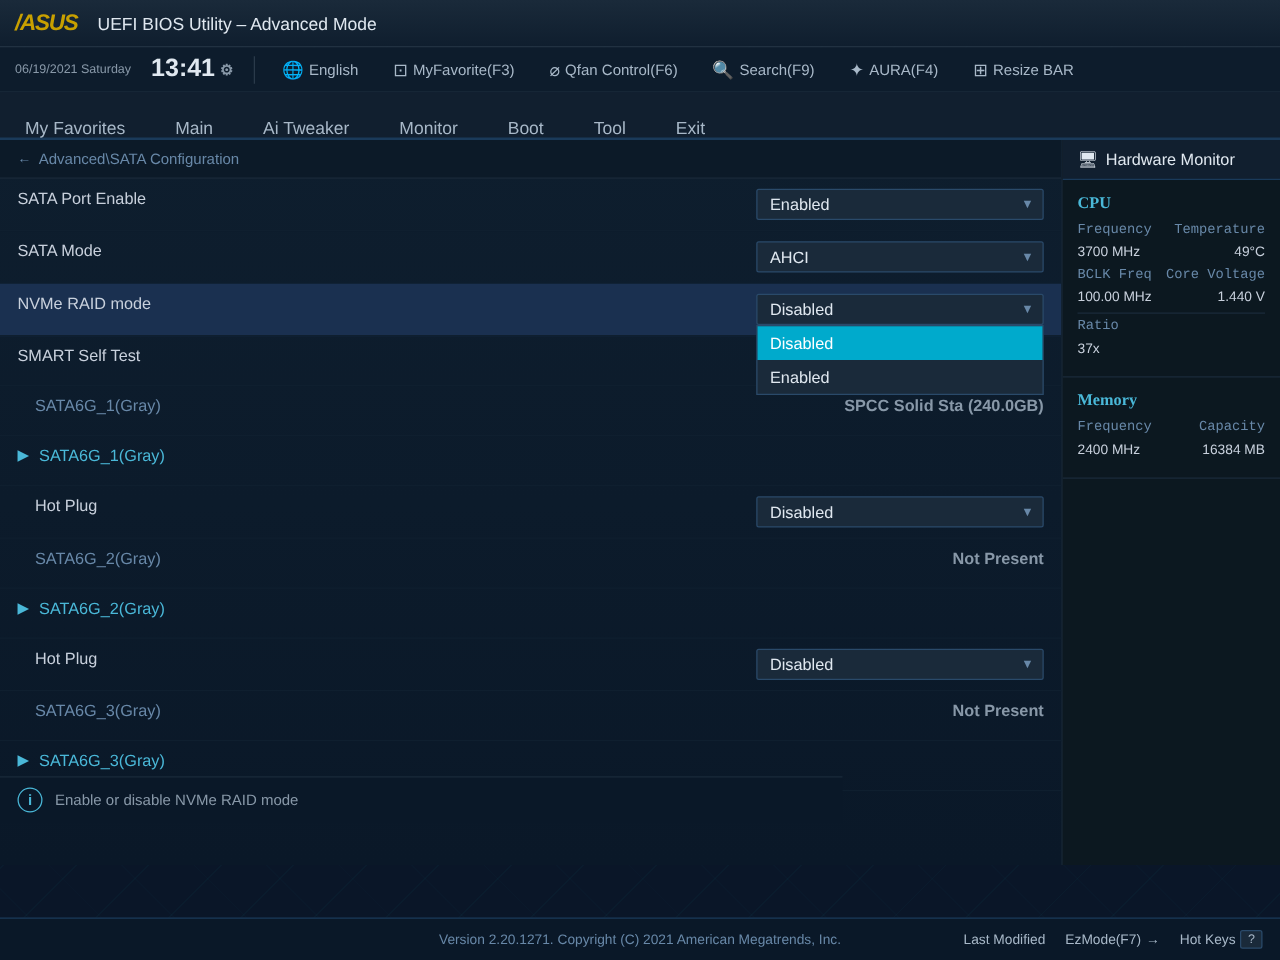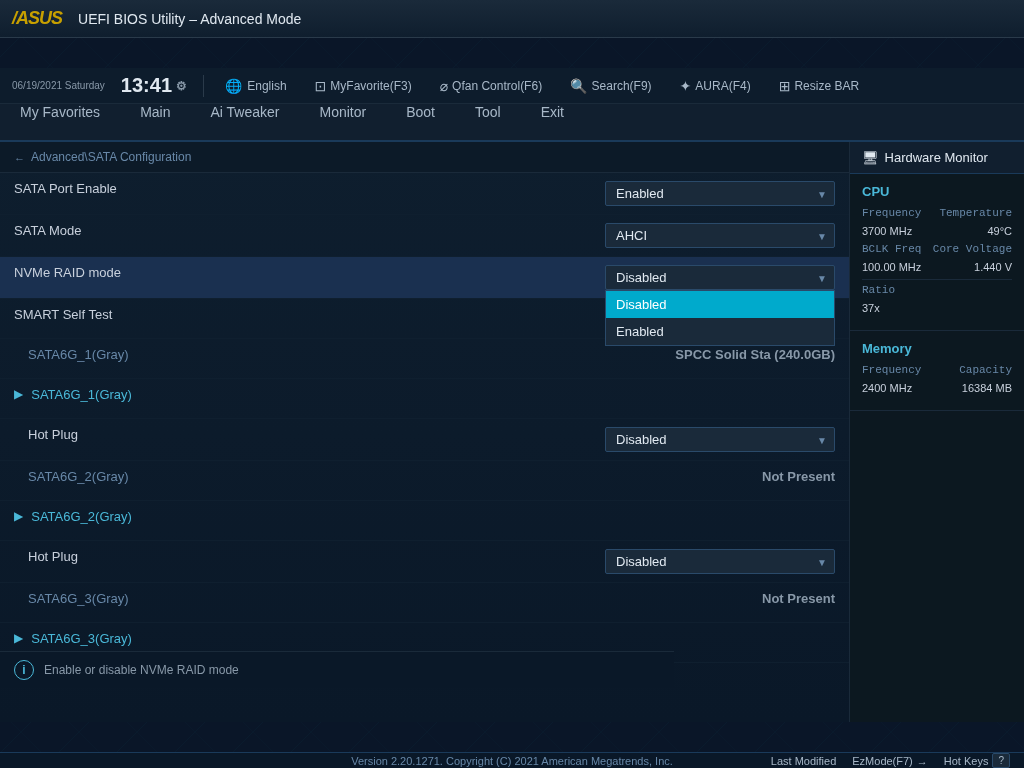--- a/index.html
+++ b/index.html
@@ -67,21 +67,20 @@
     .topbar {
       background: #0d1c2c;
       height: 36px;
       display: flex;
       align-items: center;
       padding: 0 12px;
       gap: 16px;
       position: relative;
       z-index: 10;
       border-bottom: 1px solid #1a2a3a;
-      margin-top: 30px;
     }
     .topbar-datetime {
       display: flex;
       flex-direction: column;
       font-size: 10px;
       color: #8898a8;
       line-height: 1.2;
       min-width: 70px;
     }
     .topbar-time {
@@ -120,21 +119,21 @@
       height: 38px;
       display: flex;
       align-items: stretch;
       position: relative;
       z-index: 10;
       border-bottom: 2px solid #1a3a5a;
     }
     .nav-item {
       padding: 0 20px;
       display: flex;
-      align-items: flex-start;
+      align-items: flex-end;
       font-size: 14px;
       color: #a8b8c8;
       cursor: pointer;
       position: relative;
     }
     .nav-item.active {
       color: #4ab8d8;
       border-bottom: 2px solid #4ab8d8;
       margin-bottom: -2px;
     }
@@ -271,20 +270,21 @@
     }
     .panel-section {
       padding: 10px 12px;
       border-bottom: 1px solid #1a2a3a;
     }
     .panel-section-title {
       font-size: 13px;
       color: #4ab8d8;
       margin-bottom: 8px;
       font-weight: 600;
+      font-family: Liberation Serif, serif;
     }
     .panel-row {
       display: flex;
       justify-content: space-between;
       margin-bottom: 6px;
     }
     .panel-key {
       font-size: 11px;
       color: #6888a8;
       font-family: Liberation Mono, monospace;
@@ -328,21 +328,21 @@
       font-weight: bold;
       flex-shrink: 0;
     }
 
     
     .footer {
       position: absolute;
       bottom: 0;
       left: 0;
       right: 0;
-      height: 16px;
+      height: 34px;
       background: #0a1828;
       border-top: 1px solid #1a3a5a;
       display: flex;
       align-items: center;
       justify-content: space-between;
       padding: 0 14px;
       z-index: 10;
     }
     .footer-center {
       font-size: 11px;

